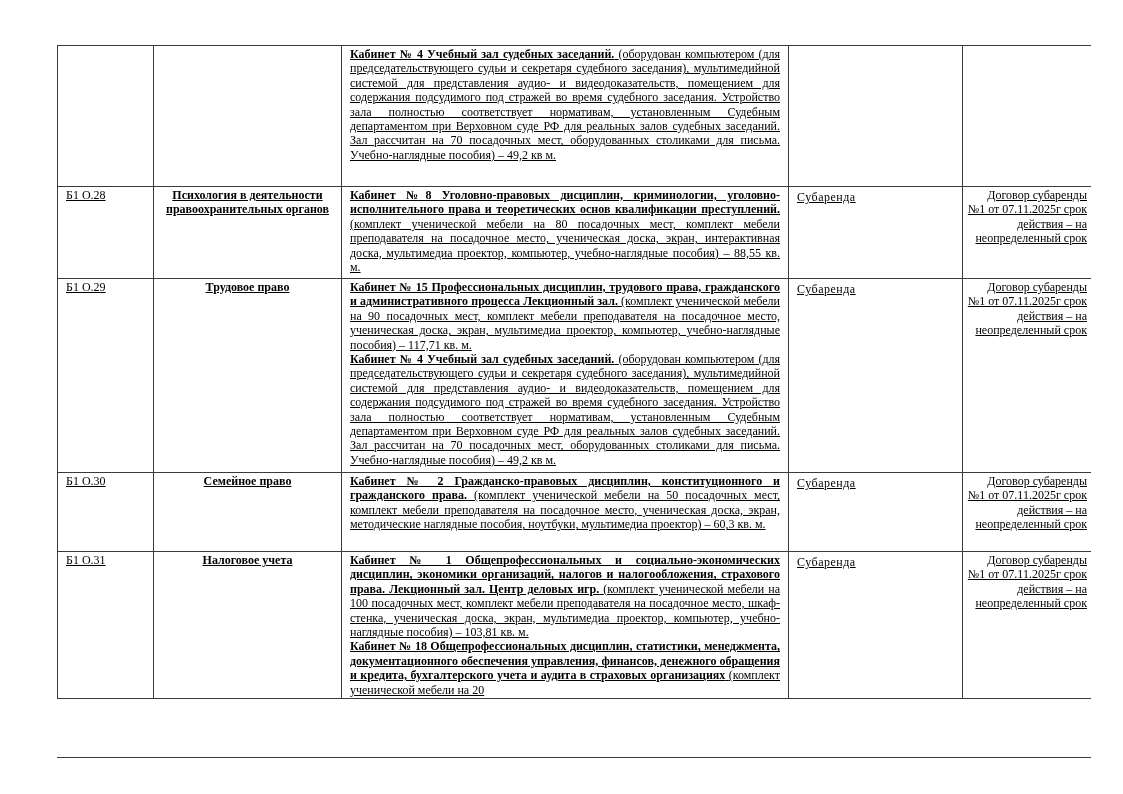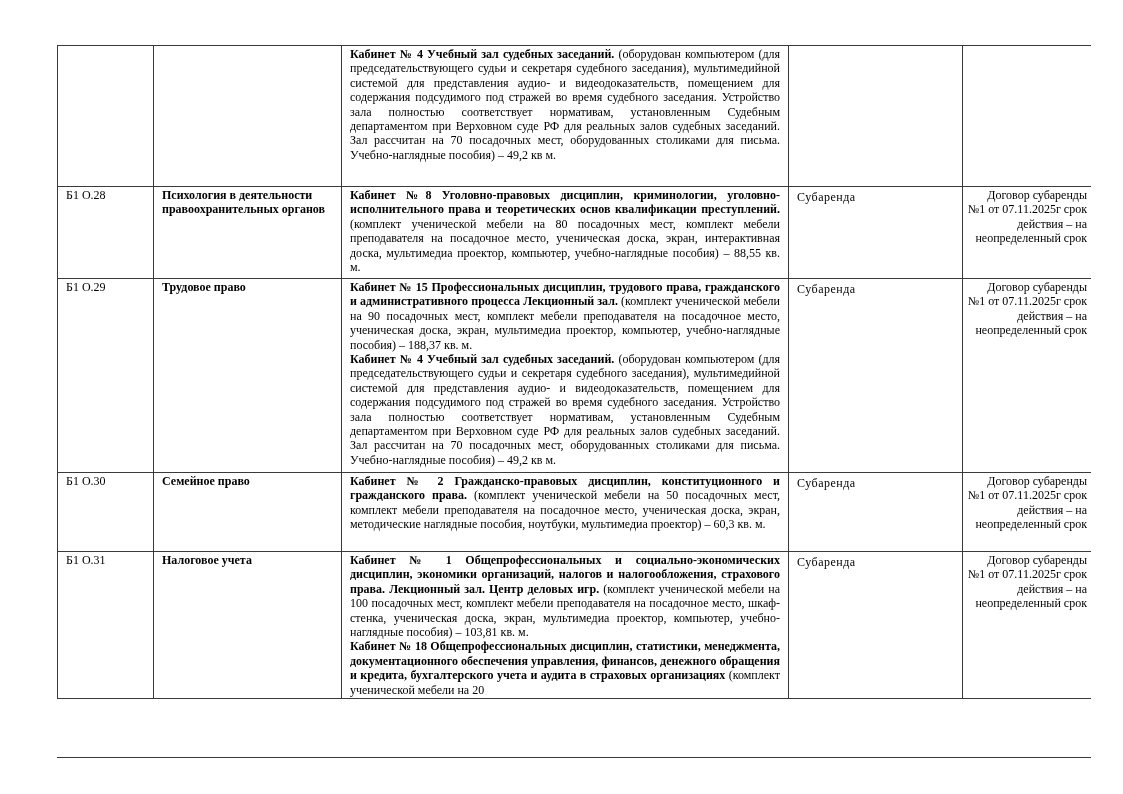--- a/index.html
+++ b/index.html
@@ -32,26 +32,27 @@
     table-layout: fixed;
     width: 1034px;
   }
   td.cell {
     border: 1px solid #3a3a3a;
     vertical-align: top;
     padding: 1px 8px;
     font-size: 12px;
     line-height: 14.4px;
     overflow: hidden;
+    text-decoration: underline;
   }
   td.code-cell {
     text-align: left;
   }
   td.subject-cell {
-    text-align: left;
+    text-align: center;
     font-weight: bold;
   }
   td.rooms-cell {
     text-align: justify;
   }
   p.room {
     margin: 0;
     padding: 0;
   }
   td.ownership-cell {
@@ -94,21 +95,21 @@
     <td class="cell rooms-cell">
               <p class="room"><b>Кабинет №8 Уголовно-правовых дисциплин, криминологии, уголовно-исполнительного права и теоретических основ квалификации преступлений.</b> <span>(комплект ученической мебели на 80 посадочных мест, комплект мебели преподавателя на посадочное место, ученическая доска, экран, интерактивная доска, мультимедиа проектор, компьютер, учебно-наглядные пособия) – 88,55 кв. м.</span></p>
             </td>
     <td class="cell ownership-cell">Субаренда</td>
     <td class="cell contract-cell">Договор субаренды №1 от 07.11.2025г срок действия – на неопределенный срок</td>
   </tr>
           <tr class="table-row" style="height: 194px;">
     <td class="cell code-cell">Б1 О.29</td>
     <td class="cell subject-cell">Трудовое право</td>
     <td class="cell rooms-cell">
-              <p class="room"><b>Кабинет № 15 Профессиональных дисциплин, трудового права, гражданского и административного процесса Лекционный зал.</b> <span>(комплект ученической мебели на 90 посадочных мест, комплект мебели преподавателя на посадочное место, ученическая доска, экран, мультимедиа проектор, компьютер, учебно-наглядные пособия) – 188,37 кв. м.</span></p>
+              <p class="room"><b>Кабинет № 15 Профессиональных дисциплин, трудового права, гражданского и административного процесса Лекционный зал.</b> <span>(комплект ученической мебели на 90 посадочных мест, комплект мебели преподавателя на посадочное место, ученическая доска, экран, мультимедиа проектор, компьютер, учебно-наглядные пособия) – 117,71 кв. м.</span></p>
               <p class="room"><b>Кабинет № 4 Учебный зал судебных заседаний.</b> <span>(оборудован компьютером (для председательствующего судьи и секретаря судебного заседания), мультимедийной системой для представления аудио- и видеодоказательств, помещением для содержания подсудимого под стражей во время судебного заседания. Устройство зала полностью соответствует нормативам, установленным Судебным департаментом при Верховном суде РФ для реальных залов судебных заседаний. Зал рассчитан на 70 посадочных мест, оборудованных столиками для письма. Учебно-наглядные пособия) – 49,2 кв м.</span></p>
             </td>
     <td class="cell ownership-cell">Субаренда</td>
     <td class="cell contract-cell">Договор субаренды №1 от 07.11.2025г срок действия – на неопределенный срок</td>
   </tr>
           <tr class="table-row" style="height: 79px;">
     <td class="cell code-cell">Б1 О.30</td>
     <td class="cell subject-cell">Семейное право</td>
     <td class="cell rooms-cell">
               <p class="room"><b>Кабинет № 2 Гражданско-правовых дисциплин, конституционного и гражданского права.</b> <span>(комплект ученической мебели на 50 посадочных мест, комплект мебели преподавателя на посадочное место, ученическая доска, экран, методические наглядные пособия, ноутбуки, мультимедиа проектор) – 60,3 кв. м.</span></p>

